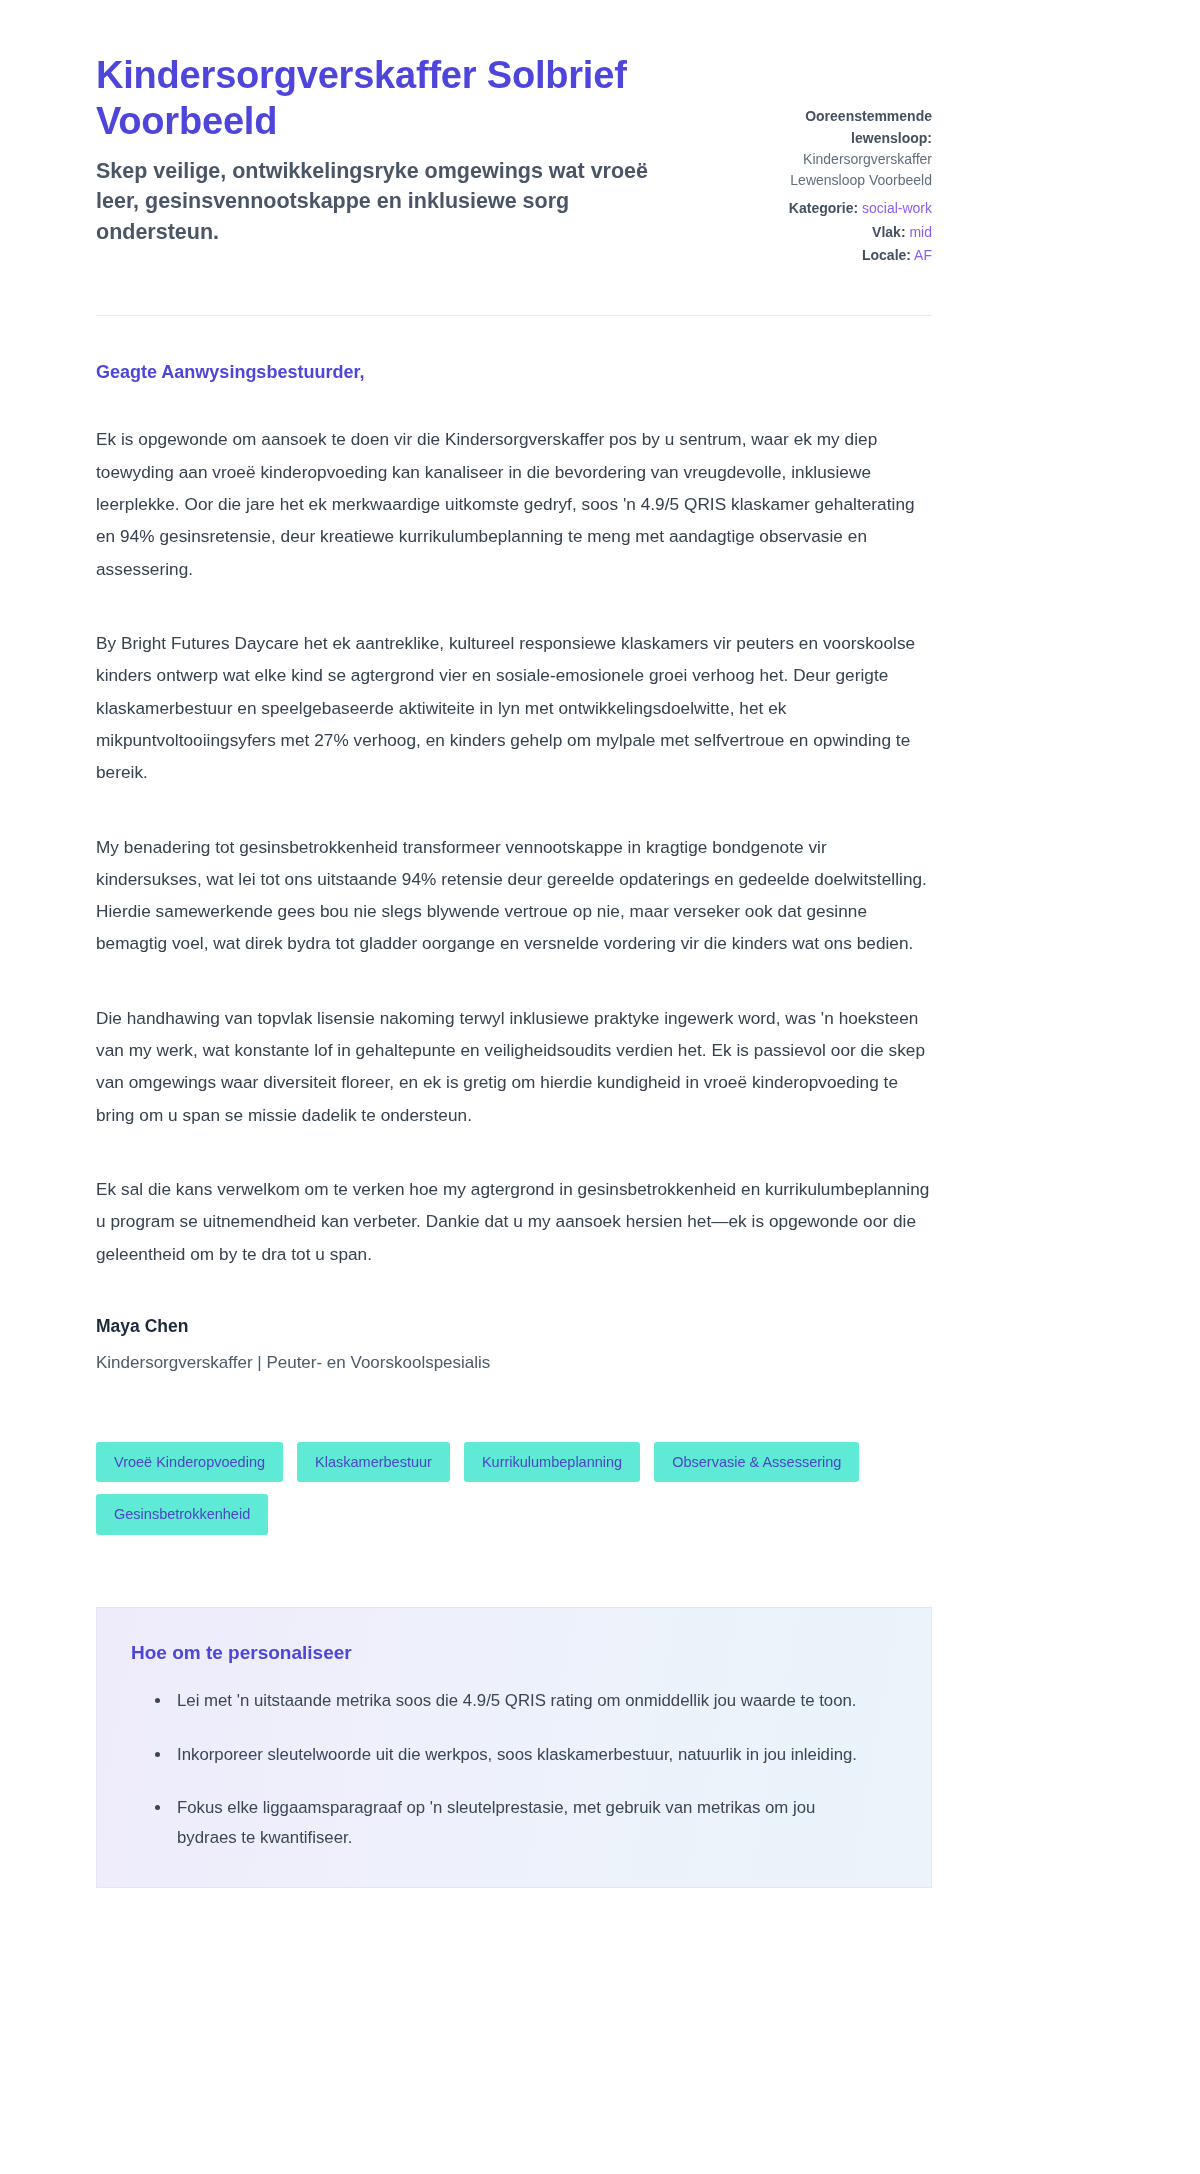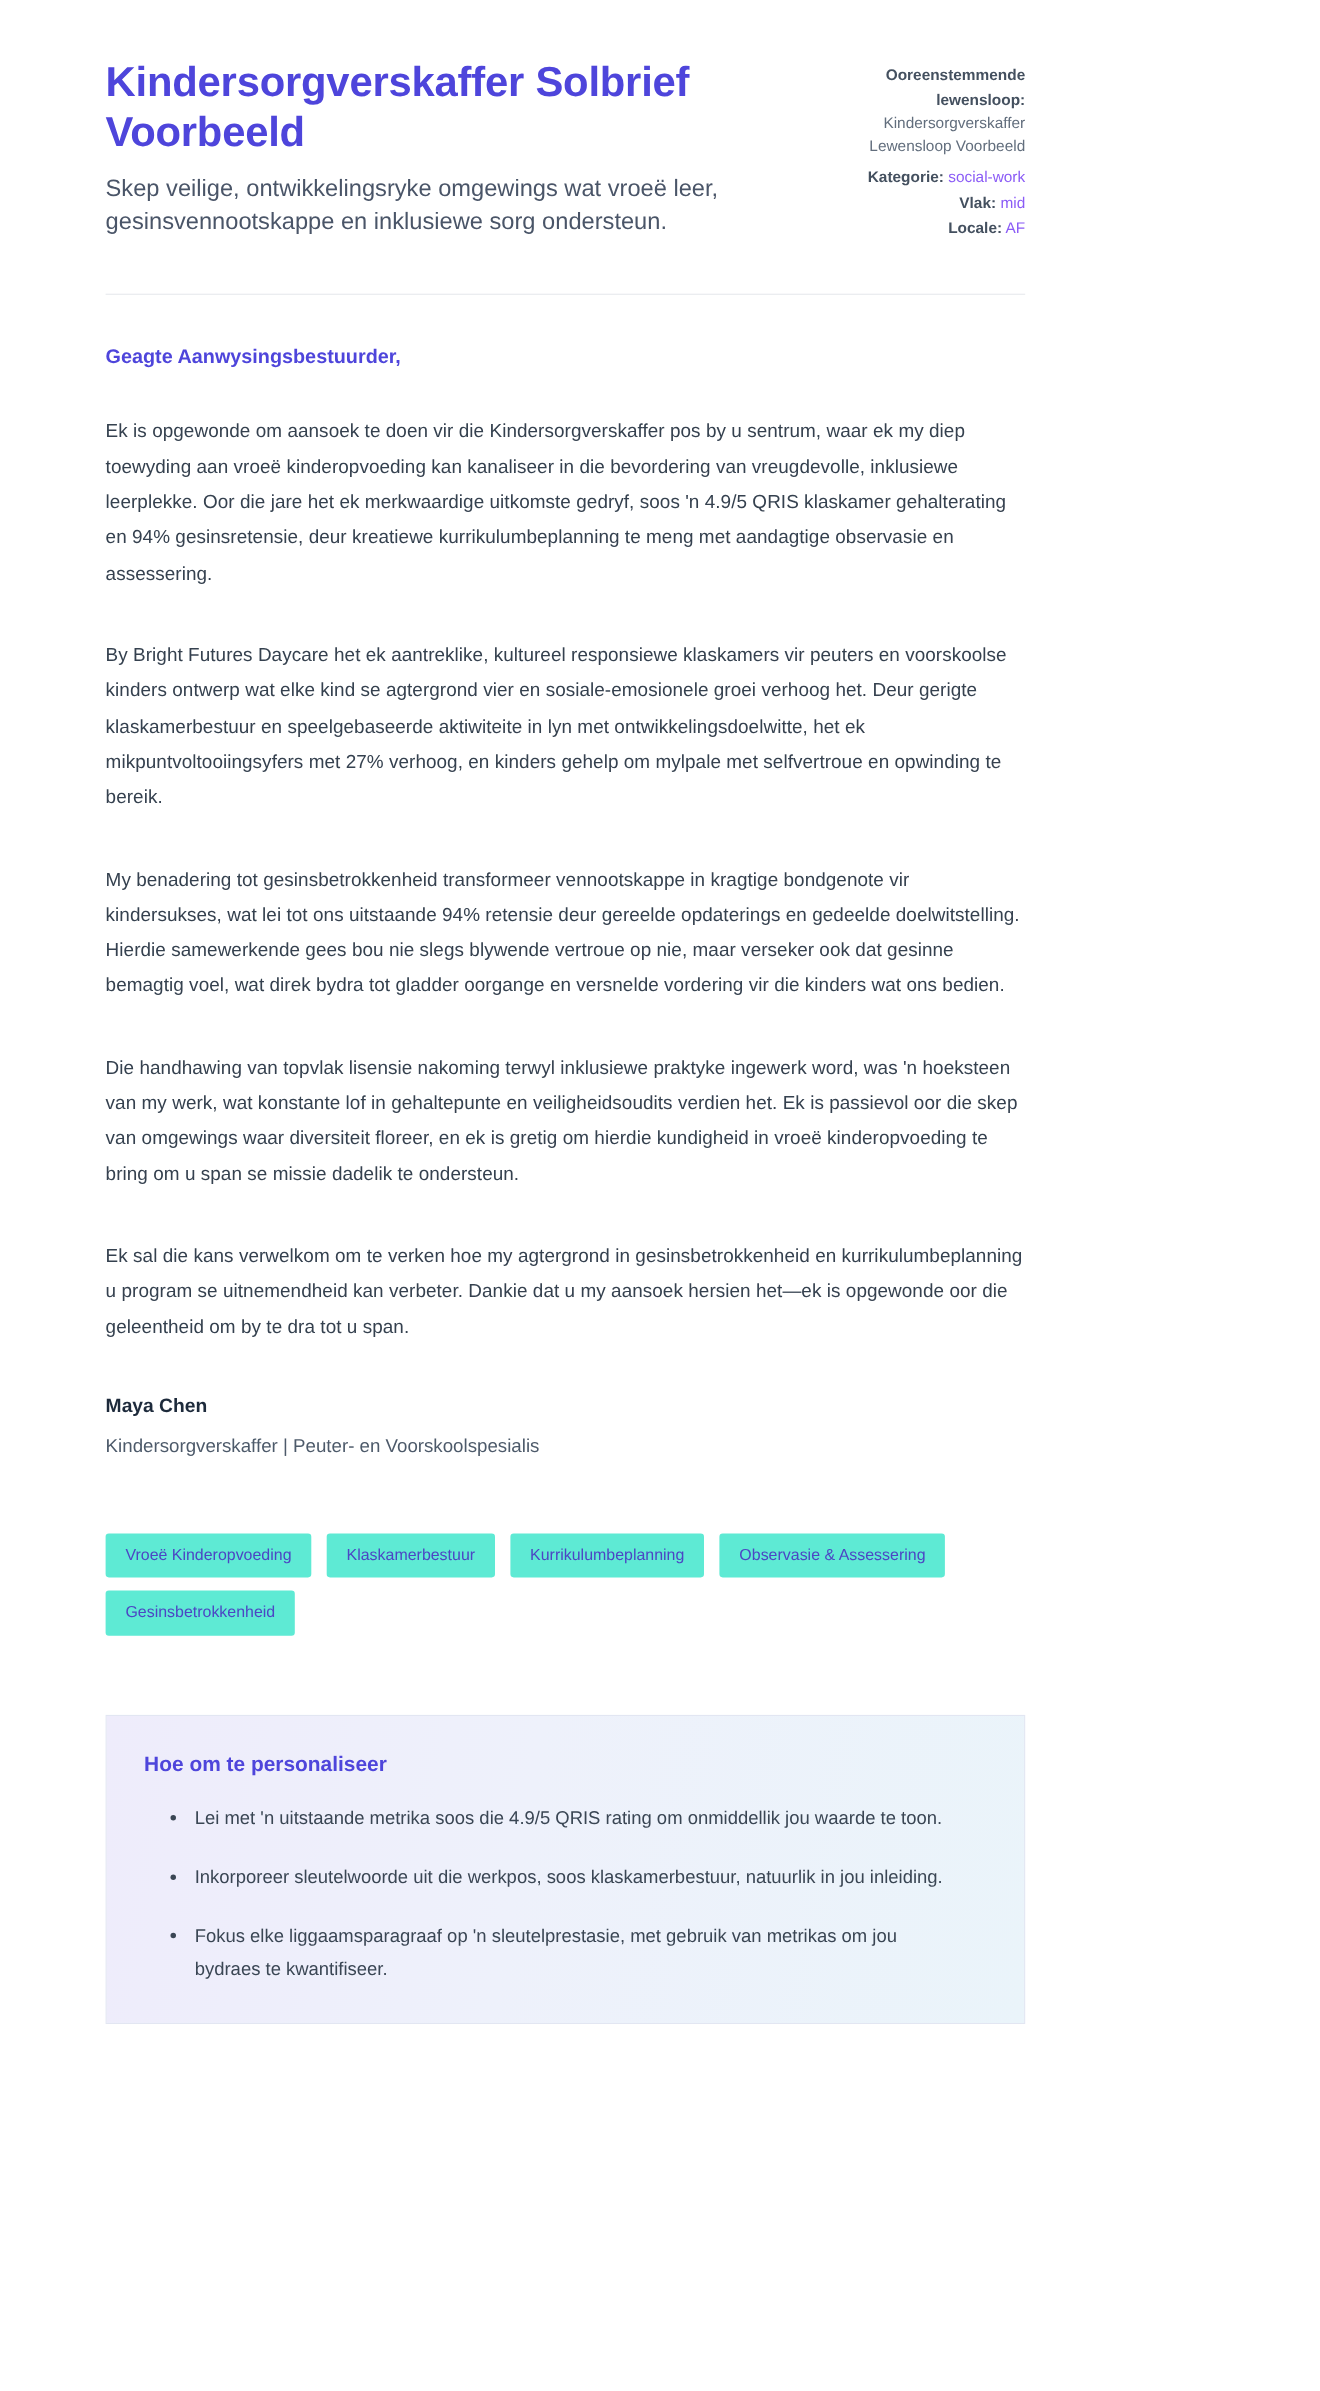--- a/index.html
+++ b/index.html
@@ -38,32 +38,33 @@
     font-size: 38px;
     line-height: 1.22;
     font-weight: bold;
     color: #4e45db;
     letter-spacing: -0.2px;
   }
   .doc-subtitle {
     margin: 11px 0 0 0;
     font-size: 21.5px;
     line-height: 1.42;
-    font-weight: normal;
+    font-weight: bold;
     color: #4a5568;
   }
 
   .header-meta {
     flex: 0 0 auto;
     width: 205px;
     text-align: right;
     padding-top: 6px;
     font-size: 14px;
     line-height: 1.55;
     color: #5b6675;
+    margin-top: 48px;
   }
   .meta-row { margin-bottom: 2px; }
   .meta-row.block { margin-bottom: 8px; }
   .meta-label {
     font-weight: bold;
     color: #44505f;
   }
   .meta-value { color: #8b5cf6; }
   .meta-multiline {
     display: block;

